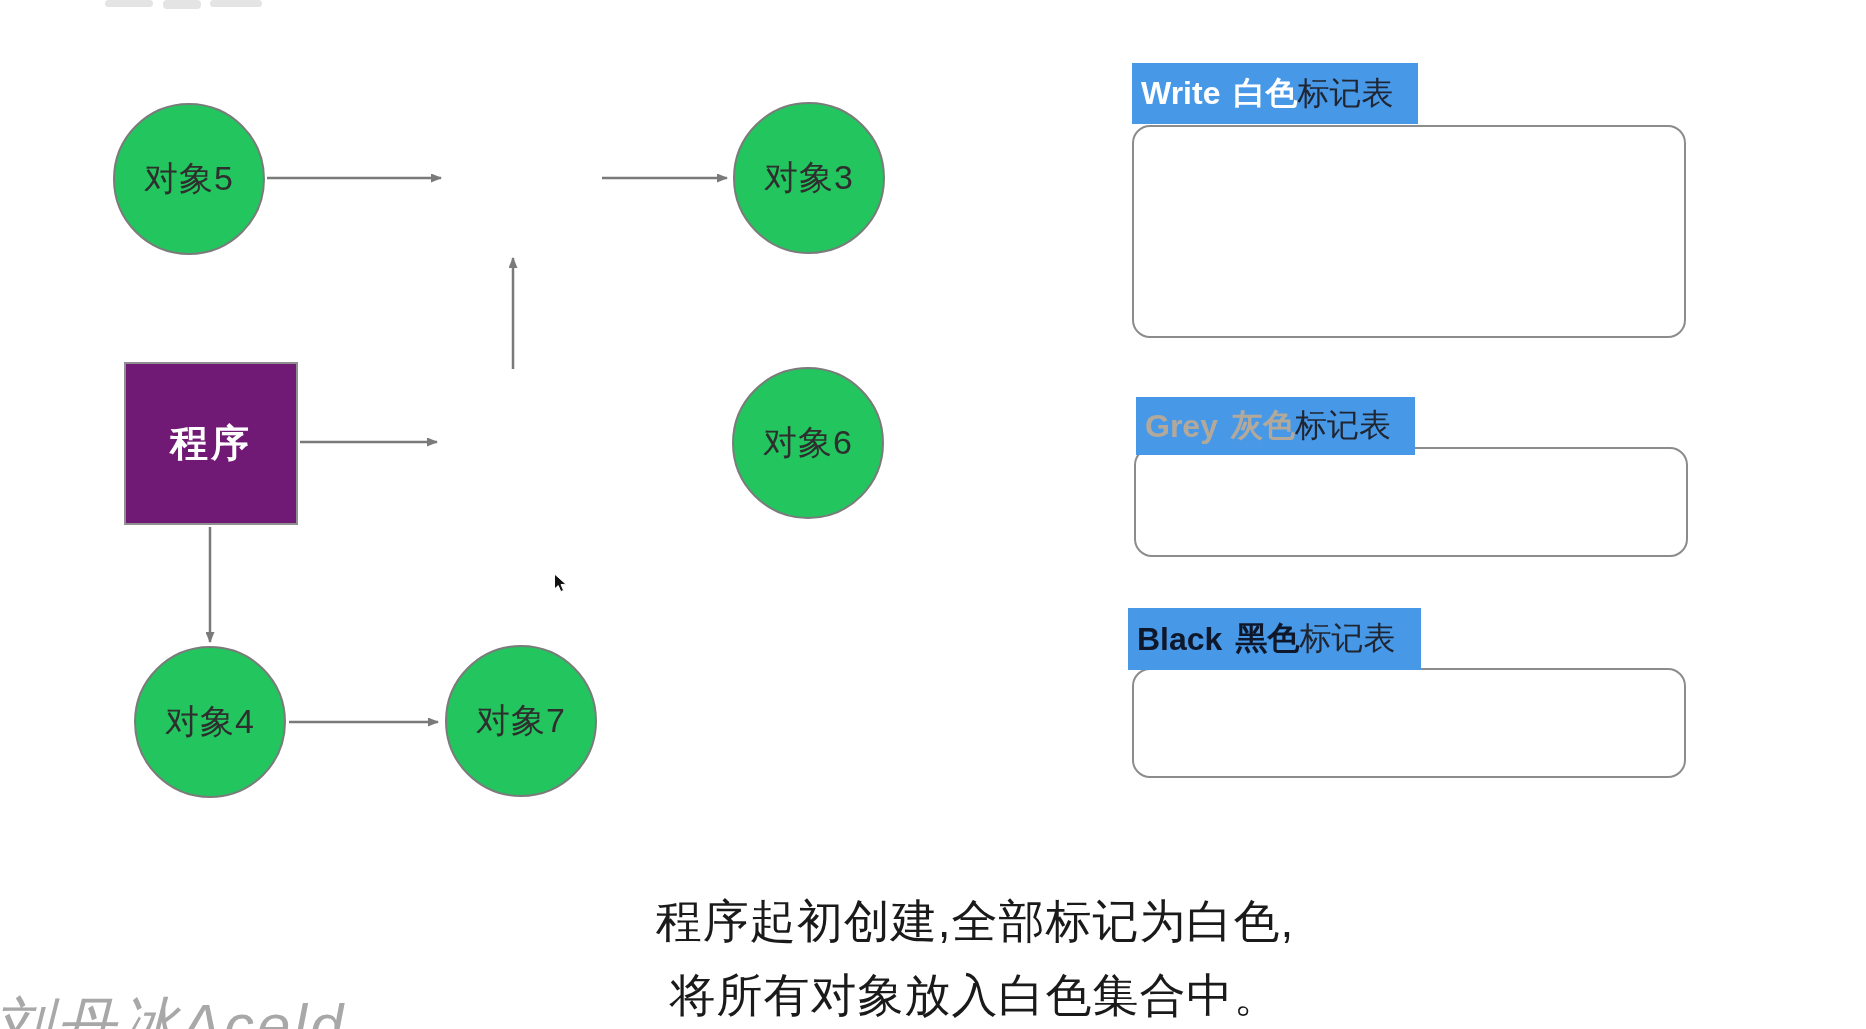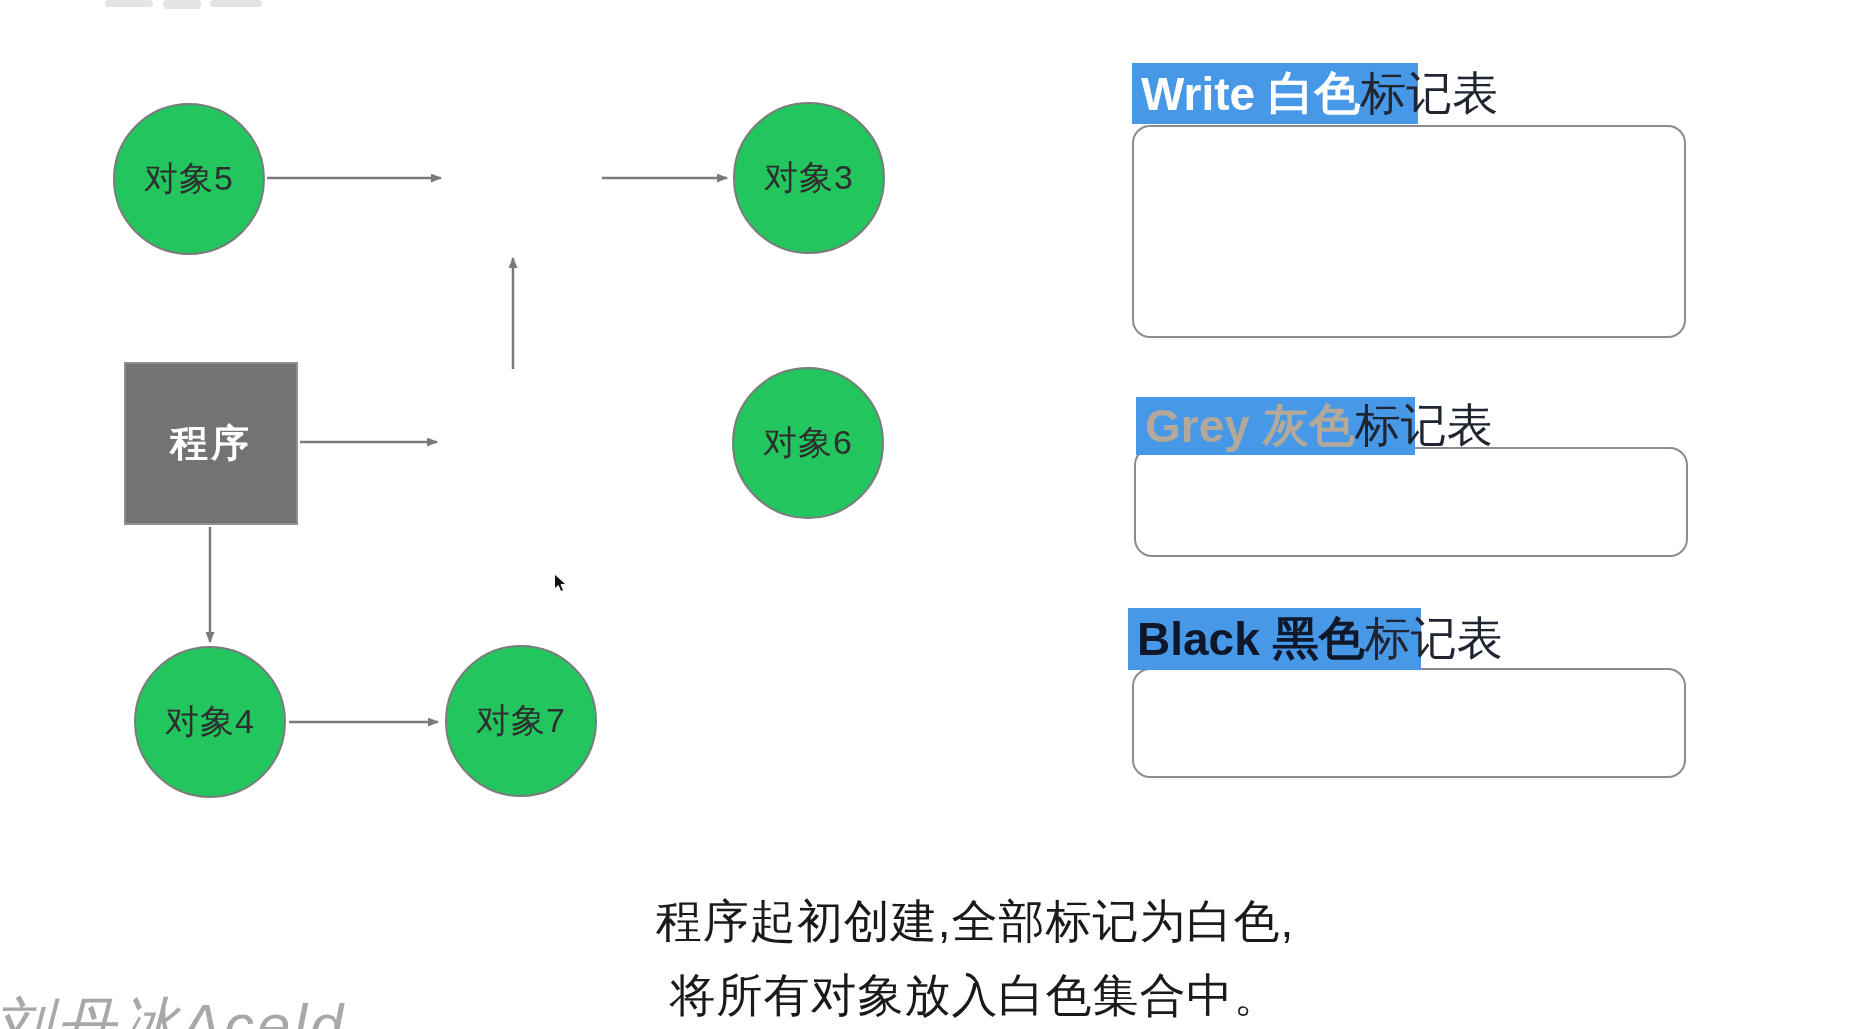--- a/index.html
+++ b/index.html
@@ -7,33 +7,33 @@
     position:relative;width:1866px;height:1029px;overflow:hidden;background:#ffffff;
     font-family:"Liberation Sans","DejaVu Sans",sans-serif;
   }
   svg.edges{position:absolute;left:0;top:0;width:1866px;height:1029px;pointer-events:none;}
   .node{
     position:absolute;width:152px;height:152px;border:2.5px solid #7b7b7b;border-radius:50%;
     background:#22c55e;display:flex;align-items:center;justify-content:center;
     font-size:34px;color:#2e2e2e;box-sizing:border-box;letter-spacing:1px;
   }
   .program{
-    position:absolute;left:124px;top:362px;width:174px;height:163px;background:#737373;
+    position:absolute;left:124px;top:362px;width:174px;height:163px;background:#701a75;
     border:2.5px solid #8f8f8f;box-sizing:border-box;display:flex;align-items:center;justify-content:center;
     color:#ffffff;font-size:38px;font-weight:700;letter-spacing:3px;
   }
   .panel-box{
     position:absolute;background:#ffffff;border:2.5px solid #8c8c8c;border-radius:18px;box-sizing:border-box;
   }
   .box-white{left:1132px;top:125px;width:554px;height:213px;}
   .box-grey{left:1134px;top:447px;width:554px;height:110px;}
   .box-black{left:1132px;top:668px;width:554px;height:110px;}
   .panel-label{
     position:absolute;background:#4898e8;display:flex;align-items:center;
-    padding:0 10px 0 9px;font-size:46px;box-sizing:border-box;white-space:nowrap;
+    padding:0 10px 0 9px;font-size:32px;box-sizing:border-box;white-space:nowrap;
   }
   .label-write{left:1132px;top:63px;width:286px;height:61px;}
   .label-grey{left:1136px;top:397px;width:279px;height:58px;}
   .label-black{left:1128px;top:608px;width:293px;height:62px;}
   .panel-label .en{font-weight:700;margin-right:13px;}
   .panel-label .cn{font-weight:700;}
   .panel-label .suffix{font-weight:400;color:#202631;}
   .label-write .en,.label-write .cn{color:#ffffff;}
   .label-grey .en,.label-grey .cn{color:#b2a99b;}
   .label-black .en,.label-black .cn{color:#0f172a;}

